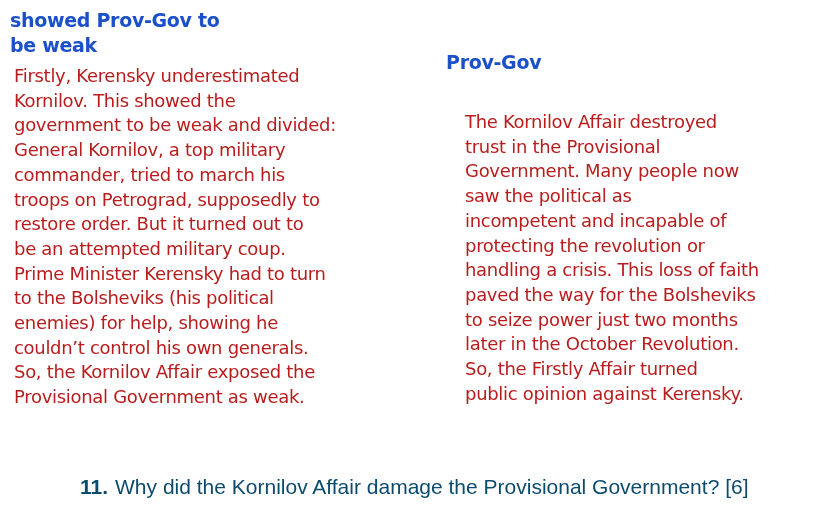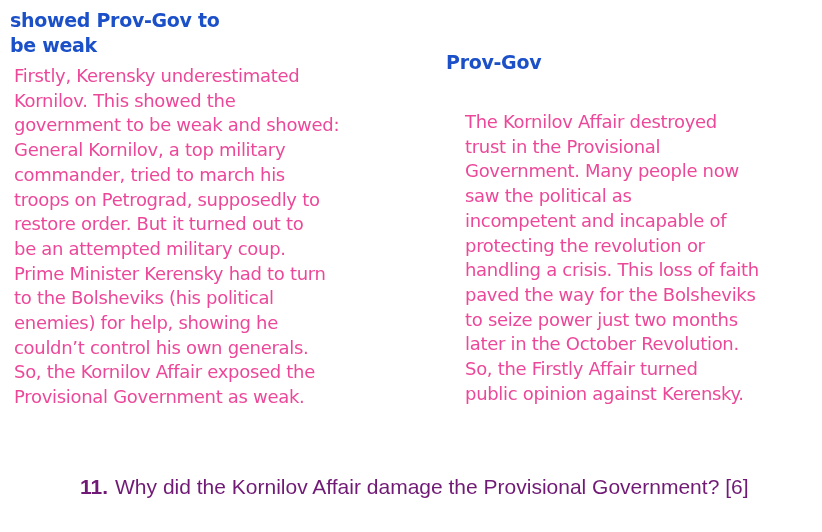--- a/index.html
+++ b/index.html
@@ -21,54 +21,54 @@
     color: #1b50c8;
     font-size: 19px;
     line-height: 25px;
     letter-spacing: -0.3px;
     font-weight: 600;
   }
   .heading-left  { left: 10px;  top: 8px;  width: 336px; }
   .heading-right { left: 446px; top: 50px; width: 336px; }
   .note-body {
     position: absolute;
-    color: #ec4899;
+    color: #b91c1c;
     font-size: 18px;
     line-height: 24.7px;
     letter-spacing: -0.3px;
   }
   .body-left  { left: 14px;  top: 64px;  width: 400px; }
   .body-right { left: 465px; top: 110px; width: 356px; }
   .note-line { white-space: nowrap; }
   .question {
     position: absolute;
     left: 80px;
     top: 474px;
     width: 720px;
-    color: #701a75;
+    color: #0c4a6e;
     font-family: "Liberation Sans", sans-serif;
     font-size: 21px;
     line-height: 26px;
     white-space: nowrap;
   }
   .question .q-number { font-weight: 700; margin-right: 7px; }
 </style>
 </head>
 <body>
 
 <div class="page">
 
   <div class="note-heading heading-left">
     <div>showed Prov-Gov to</div>
     <div>be weak</div>
   </div>
   <div class="note-body body-left">
     <div class="note-line">Firstly, Kerensky underestimated</div>
     <div class="note-line">Kornilov. This showed the</div>
-    <div class="note-line">government to be weak and showed:</div>
+    <div class="note-line">government to be weak and divided:</div>
     <div class="note-line">General Kornilov, a top military</div>
     <div class="note-line">commander, tried to march his</div>
     <div class="note-line">troops on Petrograd, supposedly to</div>
     <div class="note-line">restore order. But it turned out to</div>
     <div class="note-line">be an attempted military coup.</div>
     <div class="note-line">Prime Minister Kerensky had to turn</div>
     <div class="note-line">to the Bolsheviks (his political</div>
     <div class="note-line">enemies) for help, showing he</div>
     <div class="note-line">couldn’t control his own generals.</div>
     <div class="note-line">So, the Kornilov Affair exposed the</div>

